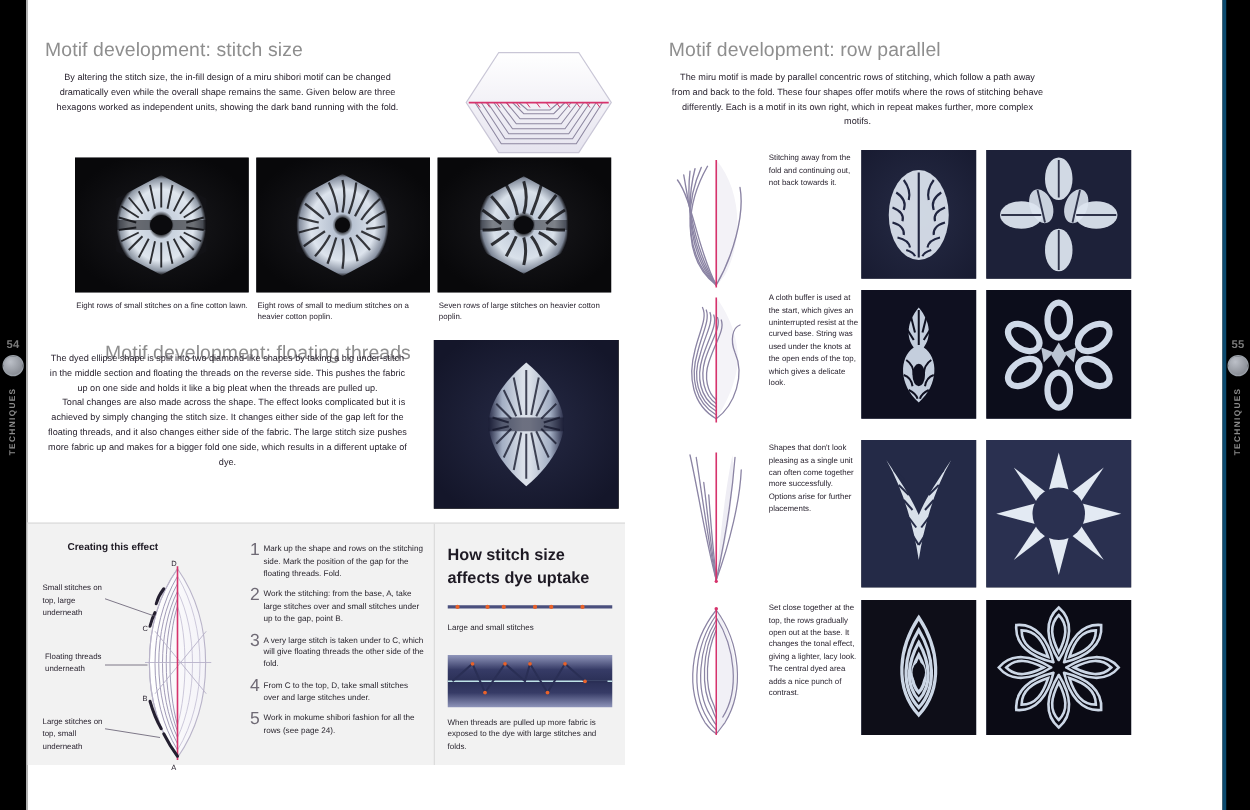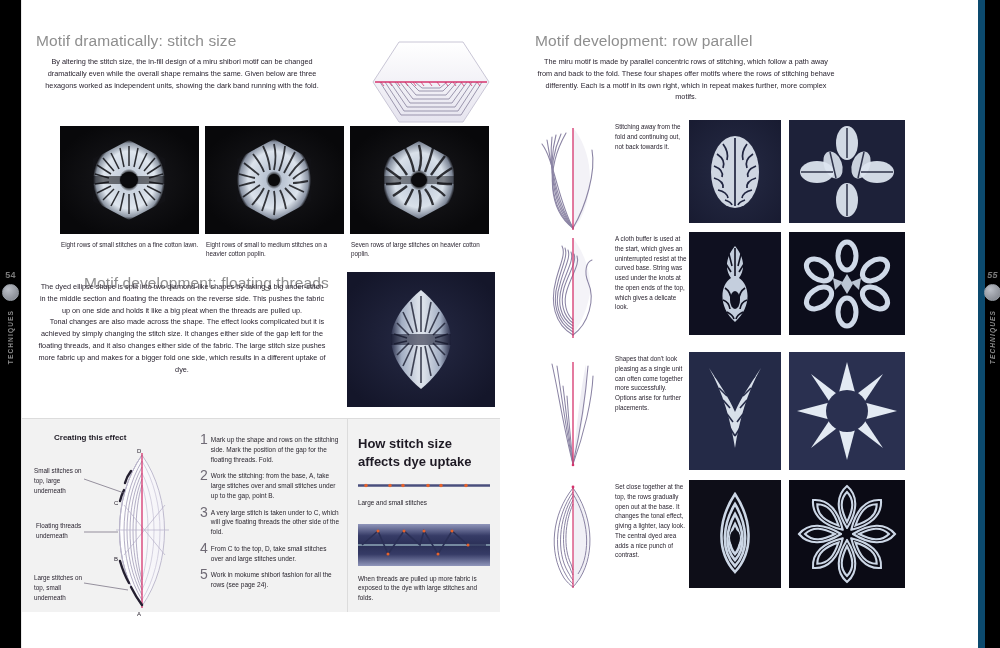--- a/index.html
+++ b/index.html
@@ -10,21 +10,21 @@
     overflow: hidden;
   }
   .spread { position: relative; width: 1000px; height: 648px; background: #ffffff; }
 
   
   .tab-strip {
     position: absolute; top: 0; bottom: 0; width: 22px;
     background: #000000;
   }
   .tab-strip.left  { left: 0;  border-right: 1px solid #e9e9e9; }
-  .tab-strip.right { right: 0; border-left: 7px solid #0c4a6e; font-style: italic; }
+  .tab-strip.right { right: 0; border-left: 3px solid #0c4a6e; }
   .tab-inner {
     position: absolute; left: 0; right: 0; top: 270px;
     display: flex; flex-direction: column; align-items: center; gap: 4px;
   }
   .tab-num {
     font-size: 9px; font-weight: bold; color: #7a7a7a;
     letter-spacing: .2px;
   }
   .tab-dot {
     width: 17px; height: 17px; border-radius: 50%;
@@ -128,21 +128,21 @@
   <div class="tab-strip right">
     <div class="tab-inner">
       <div class="tab-num">55</div>
       <div class="tab-dot"></div>
       <div class="tab-word">TECHNIQUES</div>
     </div>
   </div>
 
   <div class="left-page">
 
-    <div class="h-title" id="sec1-title">Motif dramatically: stitch size</div>
+    <div class="h-title" id="sec1-title">Motif development: stitch size</div>
     <div class="body-txt" id="sec1-body">By altering the stitch size, the in-fill design of a miru shibori motif can be changed dramatically even while the overall shape remains the same. Given below are three hexagons worked as independent units, showing the dark band running with the fold.</div>
 
     <div class="hexdiagram">
       <svg width="128" height="92" viewBox="0 0 128 92">
         <defs>
           <linearGradient id="hexfill" x1="0" y1="0" x2="0" y2="1">
             <stop offset="0%" stop-color="#ffffff"></stop>
             <stop offset="100%" stop-color="#e6e4ef"></stop>
           </linearGradient>
         </defs>

